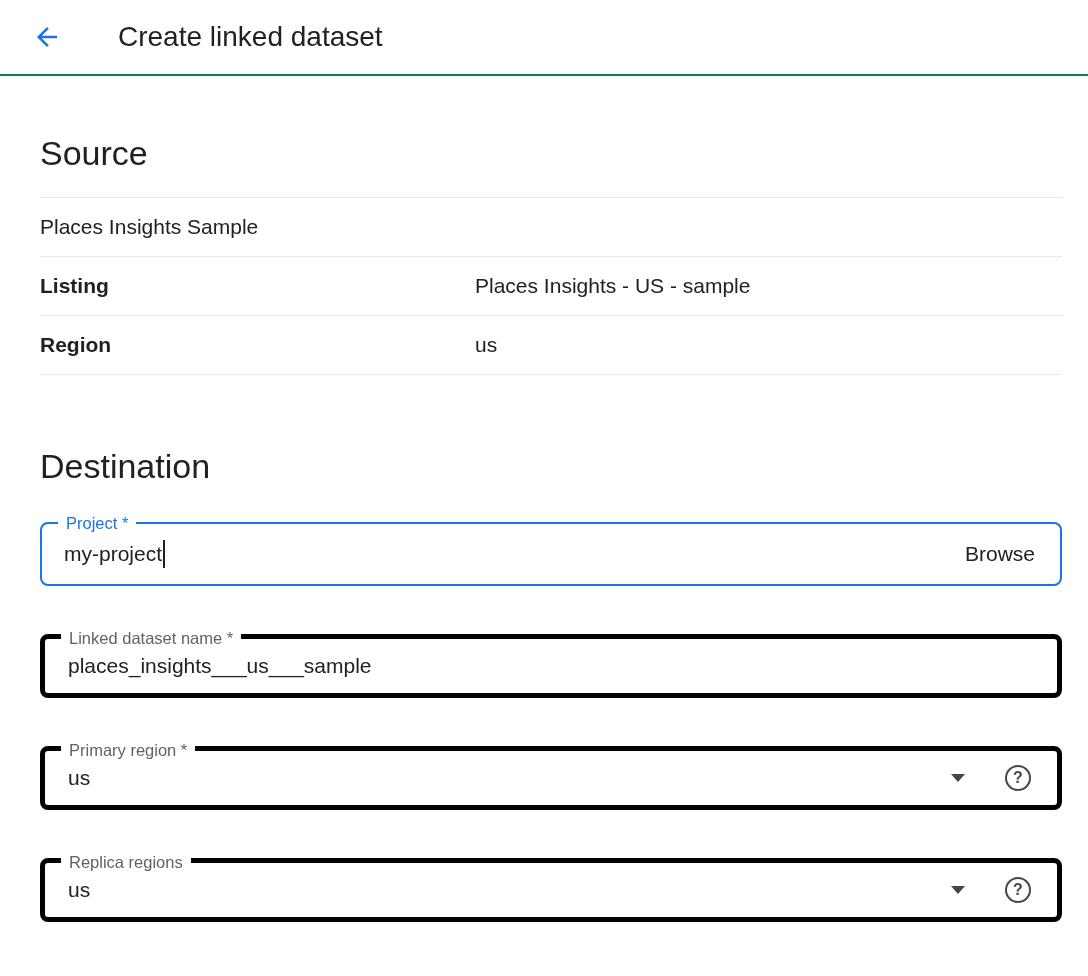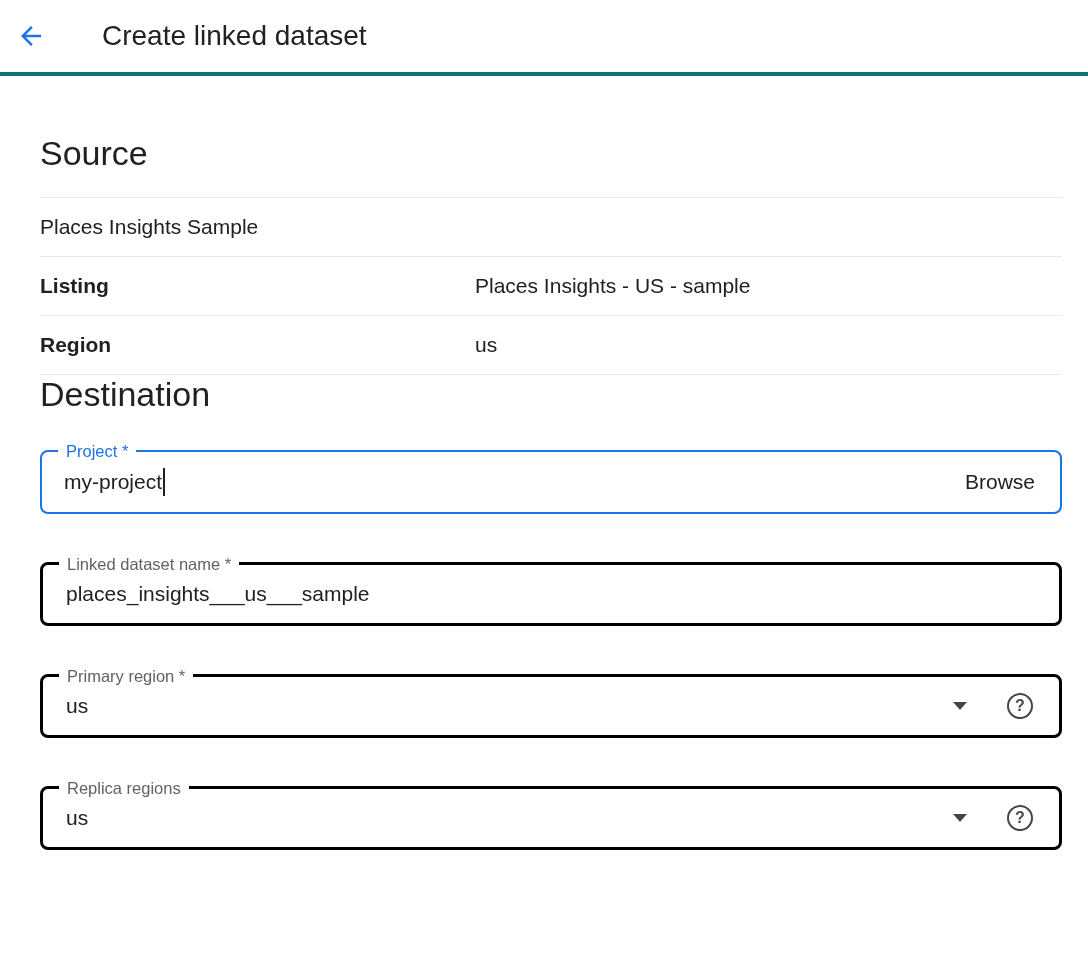--- a/index.html
+++ b/index.html
@@ -15,22 +15,22 @@
     height: 976px;
     background: #fff;
     overflow: hidden;
   }
 
   
   .header {
     display: flex;
     align-items: center;
     height: 76px;
-    padding-left: 16px;
-    border-bottom: 4px solid #0f766e;
+    padding-left: 32px;
+    border-bottom: 2px solid #0f766e;
   }
   .back-btn {
     width: 30px;
     height: 30px;
     border: none;
     background: transparent;
     padding: 0;
     cursor: pointer;
     display: flex;
     align-items: center;
@@ -47,21 +47,21 @@
   
   .content { padding: 0 26px 13px 40px; }
 
   .section-heading {
     font-size: 34px;
     font-weight: 400;
     color: #202124;
     margin: 0;
   }
   .section-heading.source { margin-top: 58px; margin-bottom: 24px; }
-  .section-heading.destination { margin-bottom: 36px; }
+  .section-heading.destination { margin-top: 72px; margin-bottom: 36px; }
 
   
   .kv-table { width: 100%; }
   .kv-row {
     display: flex;
     align-items: center;
     padding: 16px 0;
     border-bottom: 1px solid #e8eaed;
     font-size: 21px;
     line-height: 26px;
@@ -70,21 +70,21 @@
   .kv-label { width: 435px; font-weight: 700; color: #202124; flex: none; }
   .kv-value { color: #202124; text-align: center; }
 
   
   .field-group { position: relative; margin-bottom: 48px; }
   .field-box {
     position: relative;
     display: flex;
     align-items: center;
     height: 64px;
-    border: 3px solid #000000;
+    border: 5px solid #000000;
     border-radius: 8px;
     padding: 0 26px 0 23px;
     font-size: 21px;
     color: #202124;
     background: #fff;
     cursor: text;
   }
   .field-label {
     position: absolute;
     top: -11px;

